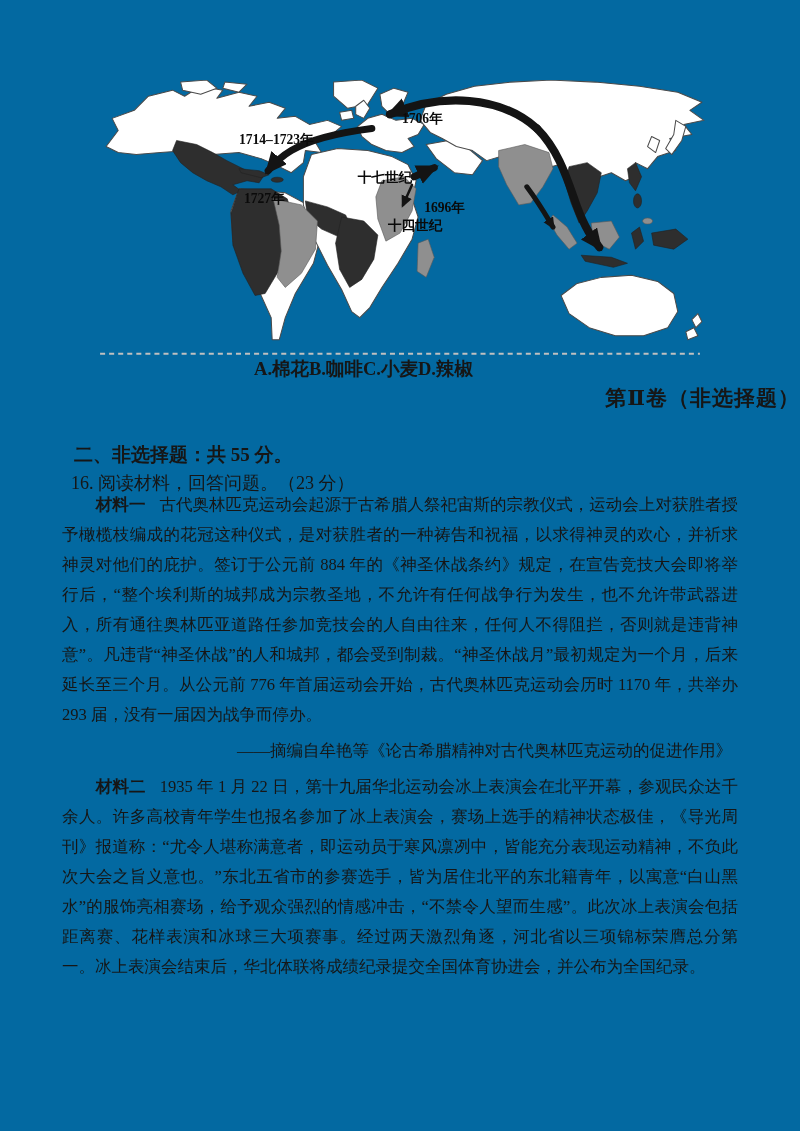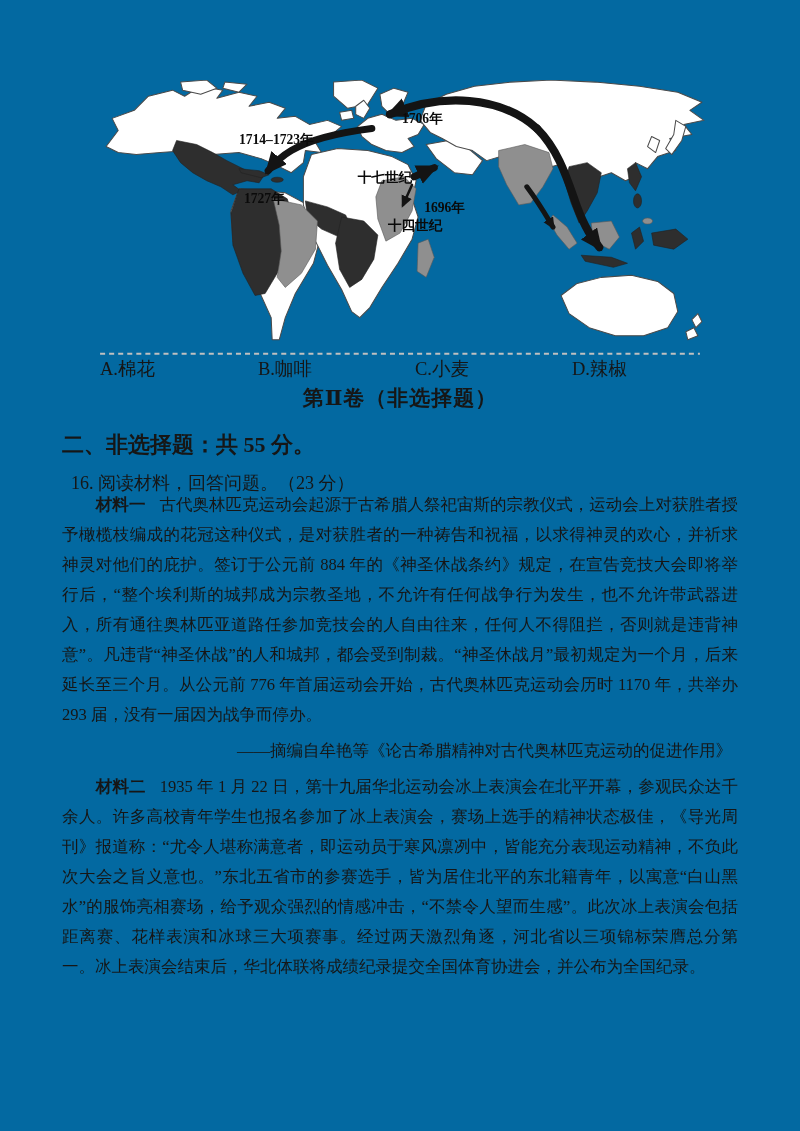--- a/index.html
+++ b/index.html
@@ -10,31 +10,32 @@
     background: #0369a1;
     color: #161616;
     font-family: "Liberation Serif", "DejaVu Serif", serif;
     overflow: hidden;
   }
   .map-figure { position: absolute; left: 88px; top: 80px; width: 624px; height: 278px; margin: 0; }
   .map-figure svg { display: block; }
   .map-label { font-family: "Liberation Serif", "DejaVu Serif", serif; font-size: 13.5px; font-weight: bold; fill: #0a0a0a; }
   .options-row {
     position: absolute; left: 100px; top: 356px; width: 527px;
-    display: flex; justify-content: space-between;
+    display: flex; justify-content: center;
     font-size: 18.5px;
+    font-weight: bold;
   }
   .part-title {
     position: absolute; top: 384px; left: 0; width: 100%;
-    margin: 0; text-align: center;
+    margin: 0; text-align: right;
     font-size: 21px; font-weight: bold; letter-spacing: 1px;
   }
   .section-heading {
-    position: absolute; top: 430px; left: 62px; margin: 0;
-    font-size: 22px; font-weight: bold; text-align: right;
+    position: absolute; top: 430px; left: 62px; margin: 12px;
+    font-size: 19px; font-weight: bold; text-align: right;
   }
   .stem {
     position: absolute; top: 462px; left: 62px; margin: 9px;
     font-size: 18px; font-weight: normal;
   }
   .q16-body {
     position: absolute; top: 490px; left: 62px; width: 676px;
     font-size: 16.5px; line-height: 30px;
     text-align: justify; text-justify: inter-ideograph;
   }

